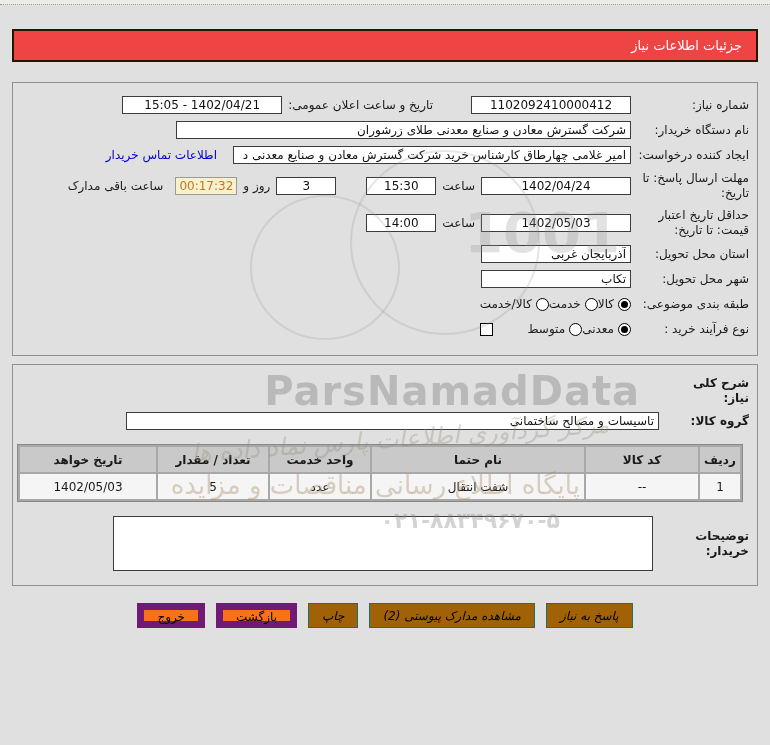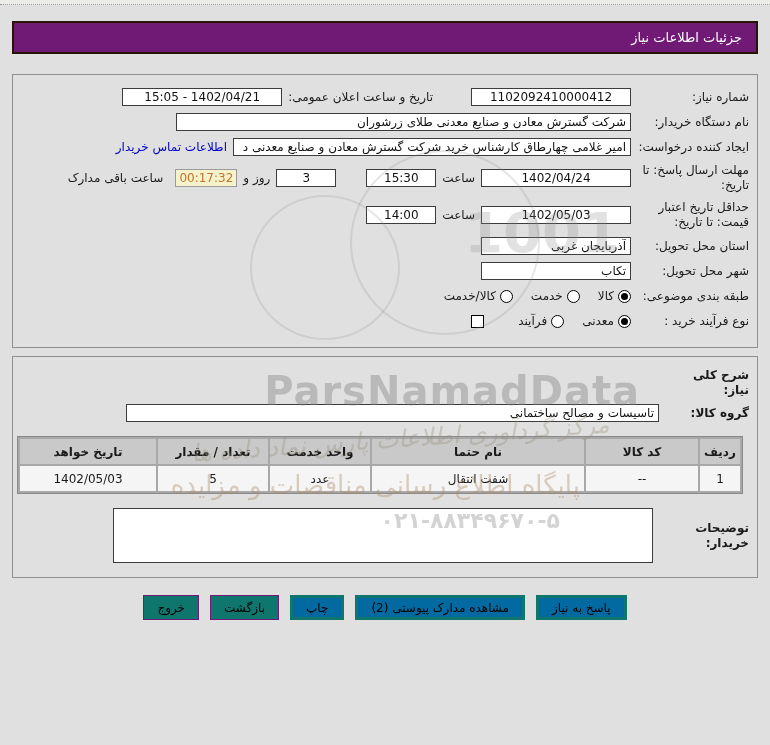--- a/index.html
+++ b/index.html
@@ -11,23 +11,23 @@
     background: #e0e0e0;
     direction: rtl;
     overflow: hidden;
     position: relative;
   }
   .top-strip { height:5px; background:#ecece9; border-bottom:1px dotted #9a9a94; }
   .page { position: relative; padding: 0 12px; z-index: 1; }
 
   
   .header-bar {
-    margin-top: 16px;
+    margin-top: 24px;
     height: 33px;
-    background: #701a75;
+    background: #ef4444;
     border: 2px solid #241505;
     color: #fff;
     display: flex;
     align-items: center;
     padding: 0 14px;
     font-size: 13px;
   }
 
   
   .groupbox {
@@ -63,33 +63,33 @@
   .inline-lab { margin: 0 6px; white-space: nowrap; }
   .countdown {
     width: 62px; height: 18px;
     background: #f6f2cc;
     border: 1px solid #9a9a9a;
     color: #c4742c;
     text-align: center;
     line-height: 16px;
     margin-left: 6px;
   }
-  .link { color: #0000cc; margin-right: 6px; cursor: pointer; white-space: nowrap; }
+  .link { color: #0000cc; margin-right: 16px; cursor: pointer; white-space: nowrap; }
 
   
   .radio {
     width: 13px; height: 13px; border: 1px solid #000; border-radius: 50%;
     background: #fff; display: inline-block; position: relative; margin-left: 4px; flex: 0 0 13px;
   }
   .radio.on::after { content:""; position:absolute; inset:2px; background:#000; border-radius:50%; }
   .checkbox {
     width: 13px; height: 13px; border: 1px solid #000; background: #fff;
     display: inline-block; margin-left: 6px; flex: 0 0 13px;
   }
-  .optlab { margin-left: 18px; white-space: nowrap; }
+  .optlab { white-space: nowrap; }
 
   
   .desc-row { display:flex; align-items:center; margin: 2px 0 6px; }
   .desc-box {
     width: 566px; min-height: 38px; border: 1px solid #3c3c3c;
     text-align: center; padding: 2px 6px; line-height: 1.45; background: transparent;
   }
   .sec-title { font-weight: bold; margin: 10px 2px 12px; }
 
   .group-row { display:flex; align-items:center; margin: 4px 0 14px; }
@@ -111,22 +111,22 @@
   .notes-row { display:flex; align-items:center; margin: 2px 0 4px; }
   .notes-row .flabel { width: 96px; flex: 0 0 96px; font-weight: bold; }
   .notes-box { width: 540px; height: 55px; background: #fff; border: 1px solid #3c3c3c; }
 
   
   .btn-row { display: flex; justify-content: center; gap: 11px; margin-top: 17px; }
   .btn {
     height: 25px; padding: 0 13px; font-family: inherit; font-size: 12px;
     cursor: pointer; white-space: nowrap;
   }
-  .btn.green { background: #0369a1; border: 3px solid #0f766e; }
-  .btn.pink  { background: #0f766e; border: 1px solid #701a75; }
+  .btn.green { background: #a16207; border: 1px solid #0f766e; font-style: italic; }
+  .btn.pink  { background: #f97316; border: 7px solid #701a75; }
 
   
   .wm { position: absolute; pointer-events: none; z-index: 3; white-space: nowrap; }
   .wm-latin { top: 368px; right: 130px; font-size: 40px; font-weight: bold; color: rgba(120,120,120,.38); letter-spacing: 1px; }
   .wm-fa1 { top: 470px; right: 190px; font-size: 26px; color: rgba(170,140,105,.40); }
   .wm-phone { top: 508px; right: 210px; font-size: 22px; font-weight: bold; color: rgba(130,130,130,.35); }
   .wm-script { top: 425px; right: 160px; font-size: 24px; font-style: italic; color: rgba(150,140,120,.35); transform: rotate(-4deg); }
   .wm-stamp { top: 200px; right: 150px; font-size: 56px; font-weight: bold; color: rgba(140,140,140,.25); }
   .wm-circle { border: 2px solid rgba(140,140,140,.22); border-radius: 50%; }
   .c1 { top: 150px; right: 230px; width: 190px; height: 185px; }
@@ -199,21 +199,21 @@
       <span class="optlab">خدمت</span>
       <span class="radio"></span>
       <span class="optlab">کالا/خدمت</span>
     </div>
 
     <div class="frow">
       <span class="flabel">نوع فرآیند خرید :</span>
       <span class="radio on"></span>
       <span class="optlab">معدنی</span>
       <span class="radio"></span>
-      <span class="optlab" style="margin-left:34px">فرآیند</span>
+      <span class="optlab" style="margin-left:34px">متوسط</span>
       <span class="checkbox"></span>
     </div>
 
   </div>
 
   <div class="groupbox gb2">
 
     <div class="desc-row">
       <span class="flabel bold" style="flex:0 0 84px;width:84px">شرح کلی نیاز:</span>
     </div>

